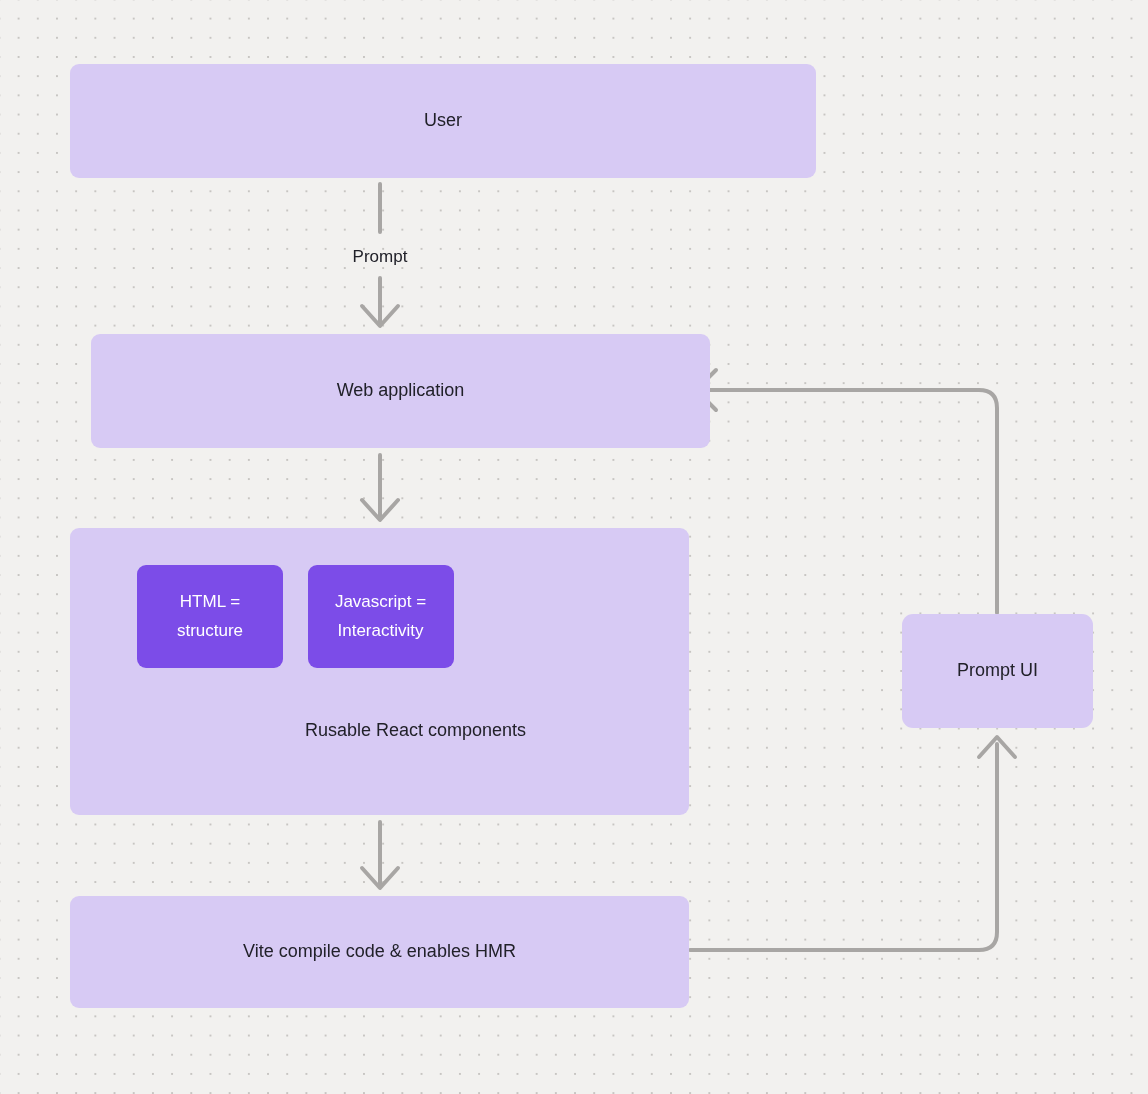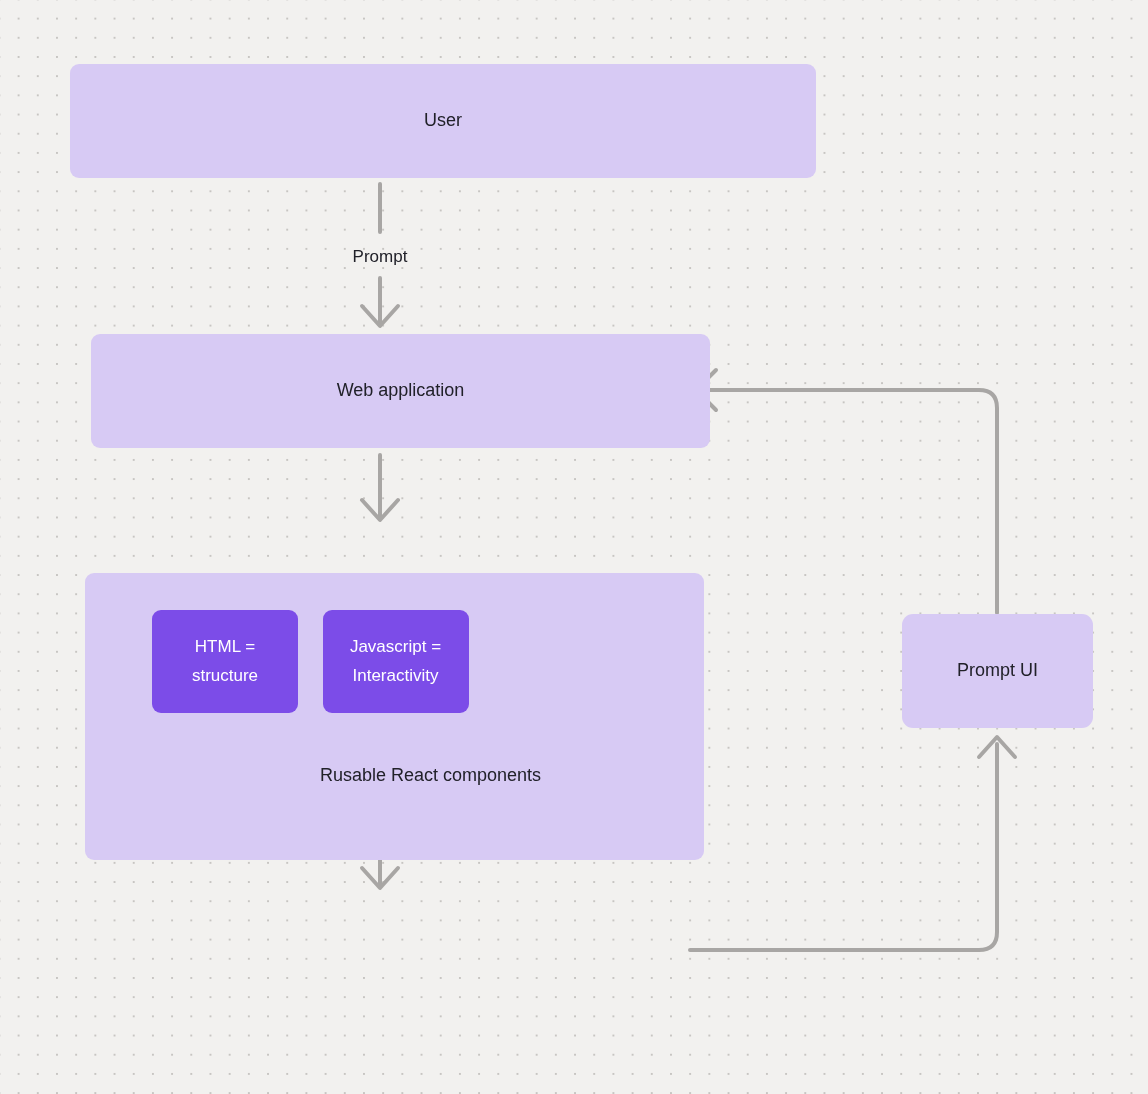--- a/index.html
+++ b/index.html
@@ -24,21 +24,21 @@
     display: flex;
     align-items: center;
     justify-content: center;
     color: #212129;
     font-size: 18px;
     line-height: 1.3;
     text-align: center;
   }
   .node-user   { left: 70px;  top: 64px;  width: 746px; height: 114px; }
   .node-webapp { left: 70px;  top: 334px; width: 619px; height: 114px; margin-left: 21px; }
-  .node-group  { left: 85px;  top: 528px; width: 619px; height: 287px; display: block; margin-top: 45px; }
+  .node-group  { left: 70px;  top: 528px; width: 619px; height: 287px; display: block; }
   .node-vite   { left: 70px;  top: 896px; width: 619px; height: 112px; }
   .node-render { left: 902px; top: 614px; width: 191px; height: 114px; border-radius: 11px; }
 
   .chip-row {
     position: absolute;
     left: 67px;
     top: 37px;
     display: flex;
     gap: 24.5px;
   }
@@ -129,18 +129,21 @@
       <div class="chip">
         <span>HTML = structure</span>
       </div>
       <div class="chip">
         <span>Javascript = Interactivity</span>
       </div>
     </div>
     <div class="group-caption">Rusable React components</div>
   </div>
 
+  <div class="node node-vite">
+    <span>Vite compile code &amp; enables HMR</span>
+  </div>
 
   <div class="node node-render">
     <span>Prompt UI</span>
   </div>
 
 </div>
 
 </body></html>

